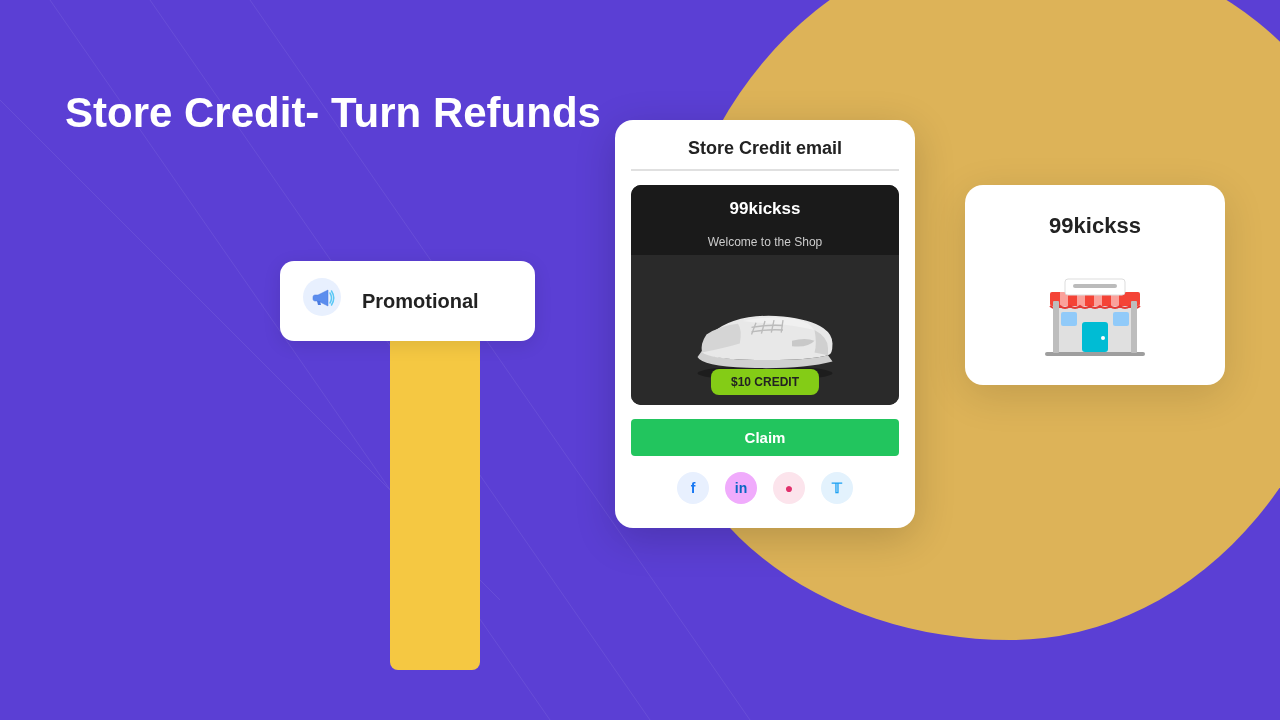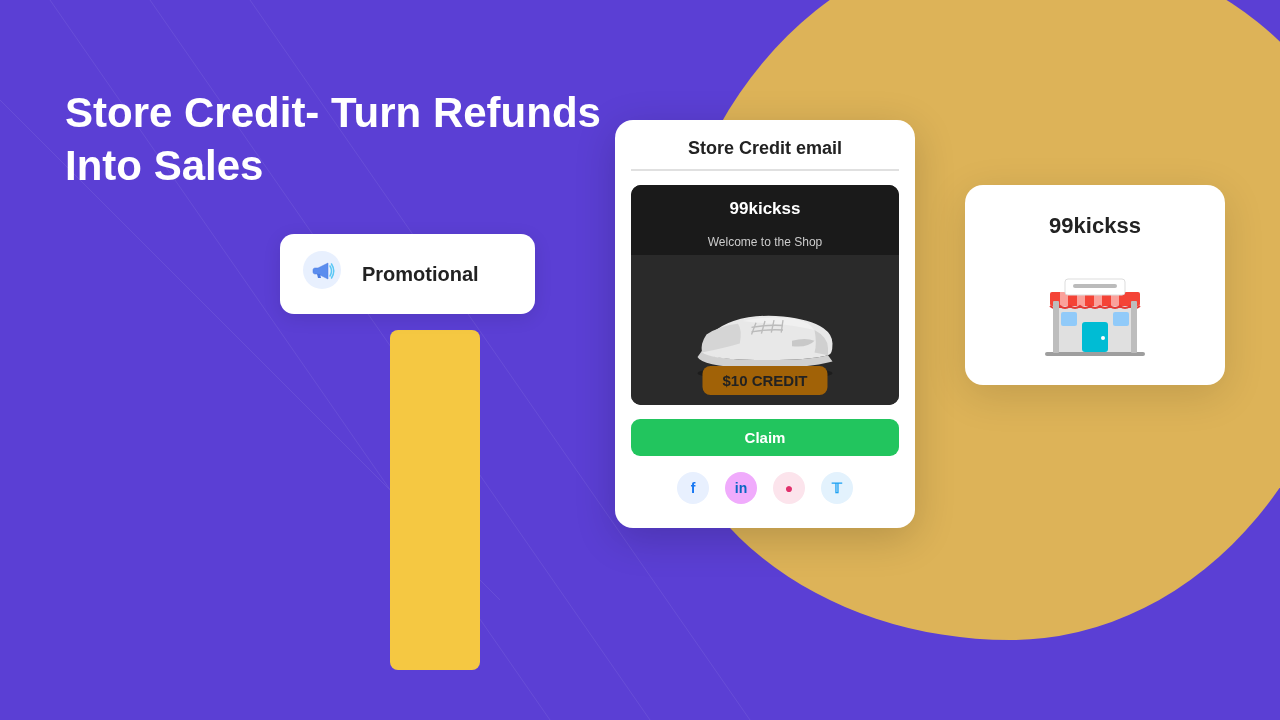--- a/index.html
+++ b/index.html
@@ -36,21 +36,21 @@
       color: #fff;
       font-size: 42px;
       font-weight: 700;
       line-height: 1.25;
       margin-top: 17px;
     }
 
     
     .card-list {
       position: absolute;
-      top: 234px;
+      top: 261px;
       left: 280px;
       z-index: 3;
       display: flex;
       flex-direction: row;
       gap: 28px;
     }
     .card-item {
       background: #fff;
       border-radius: 14px;
       width: 255px;
@@ -141,35 +141,35 @@
     
     .shoe-svg {
       width: 180px;
       height: 110px;
     }
     .credit-badge {
       position: absolute;
       bottom: 10px;
       left: 50%;
       transform: translateX(-50%);
-      background: #a16207;
+      background: #84cc16;
       border-radius: 8px;
       padding: 6px 20px;
-      font-size: 15px;
+      font-size: 12px;
       font-weight: 700;
       color: #222;
       white-space: nowrap;
     }
     .claim-btn {
       display: block;
       margin: 14px auto 0;
       background: #22c55e;
       color: #fff;
       border: none;
-      border-radius: 9px;
+      border-radius: 4px;
       padding: 10px 0;
       width: calc(100% - 32px);
       font-size: 15px;
       font-weight: 700;
       cursor: pointer;
       text-align: center;
     }
     .social-icons {
       display: flex;
       justify-content: center;
@@ -239,21 +239,20 @@
 <svg class="bg-lines">
   <line x1="0" y1="100" x2="500" y2="600" stroke="#fff" stroke-width="1"></line>
   <line x1="50" y1="0" x2="550" y2="720" stroke="#fff" stroke-width="1"></line>
   <line x1="150" y1="0" x2="650" y2="720" stroke="#fff" stroke-width="1"></line>
   <line x1="250" y1="0" x2="750" y2="720" stroke="#fff" stroke-width="1"></line>
 </svg>
 
 <div class="hero-text">
   <h1>
     <span>Store Credit- Turn Refunds</span><br>
-    <span>Into Sales</span>
   </h1>
 </div>
 
 <div class="yellow-panel"></div>
 
 <div class="card-list">
 
   <div class="card-item">
     <div class="card-item-icon">
       

